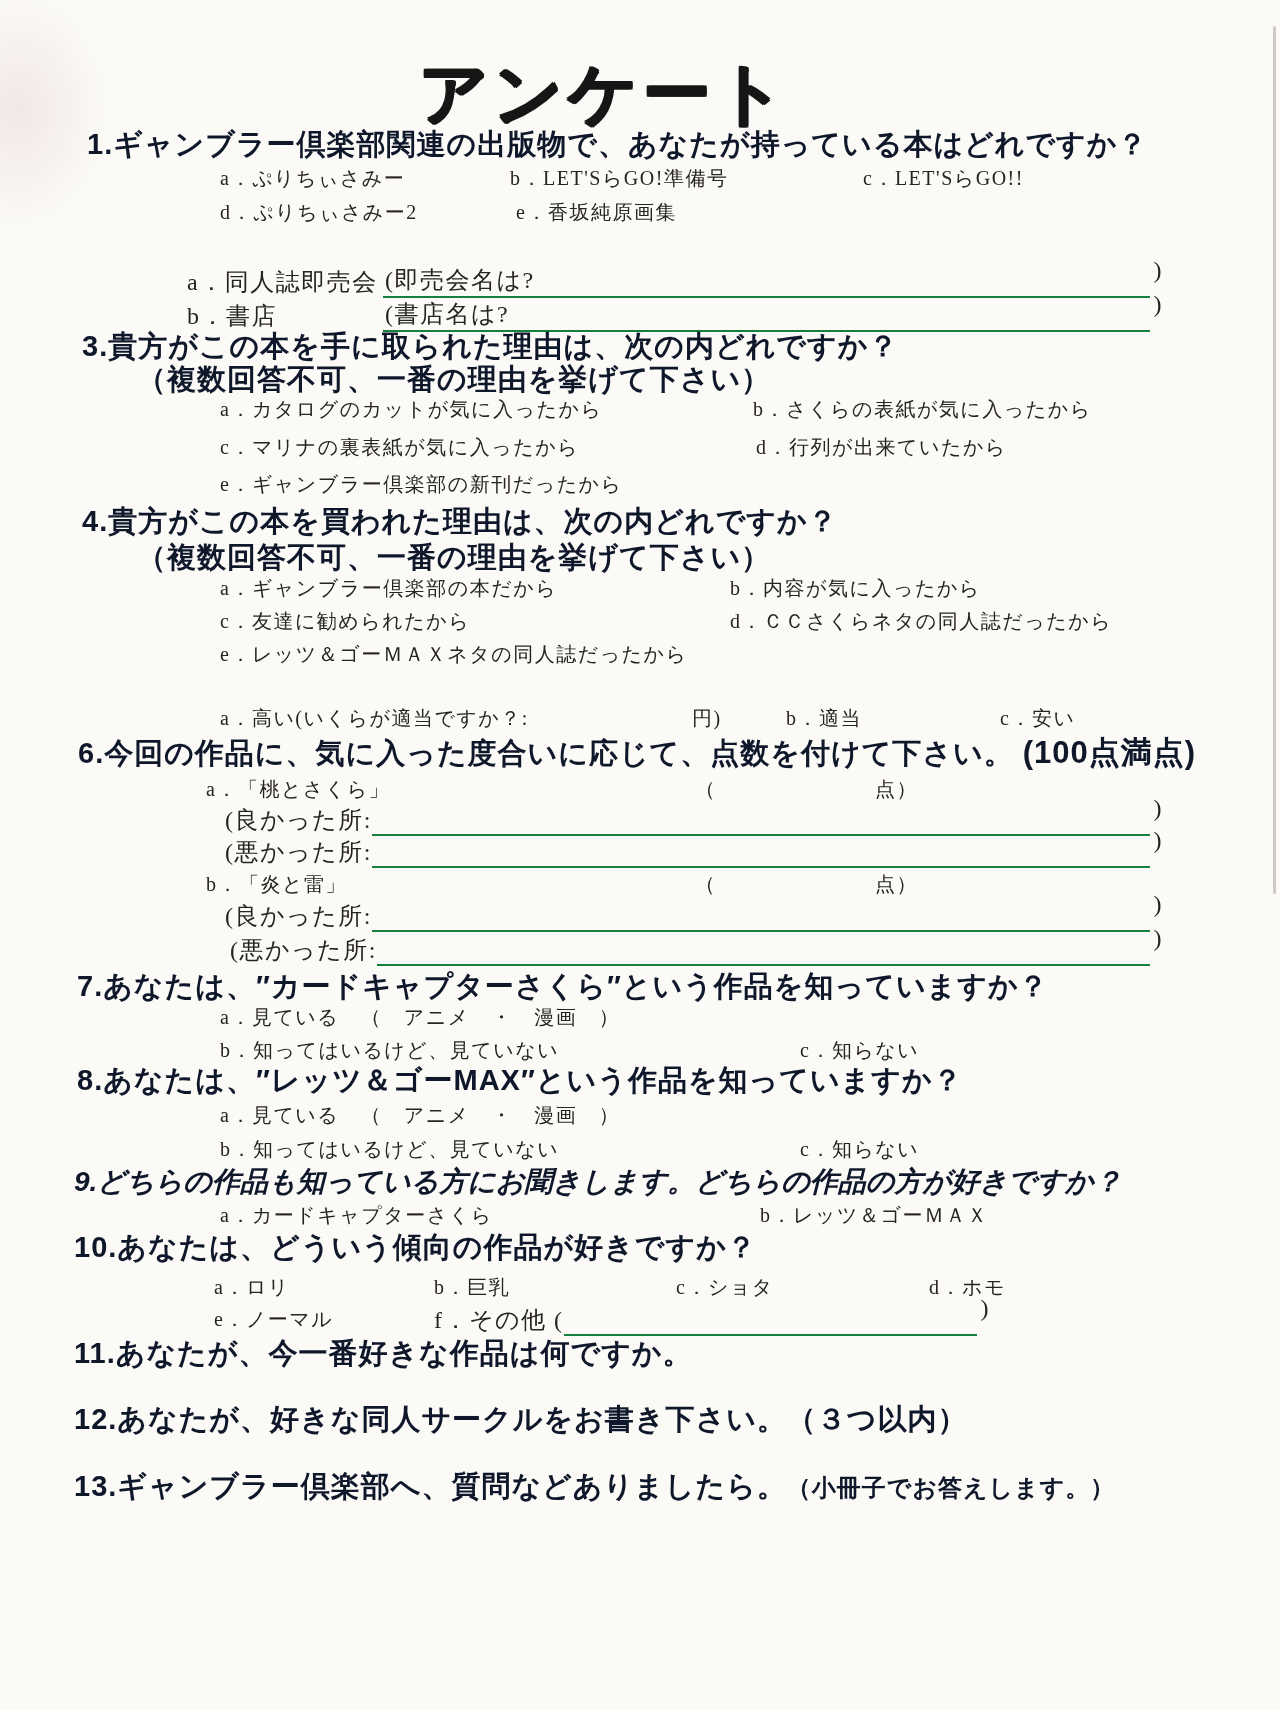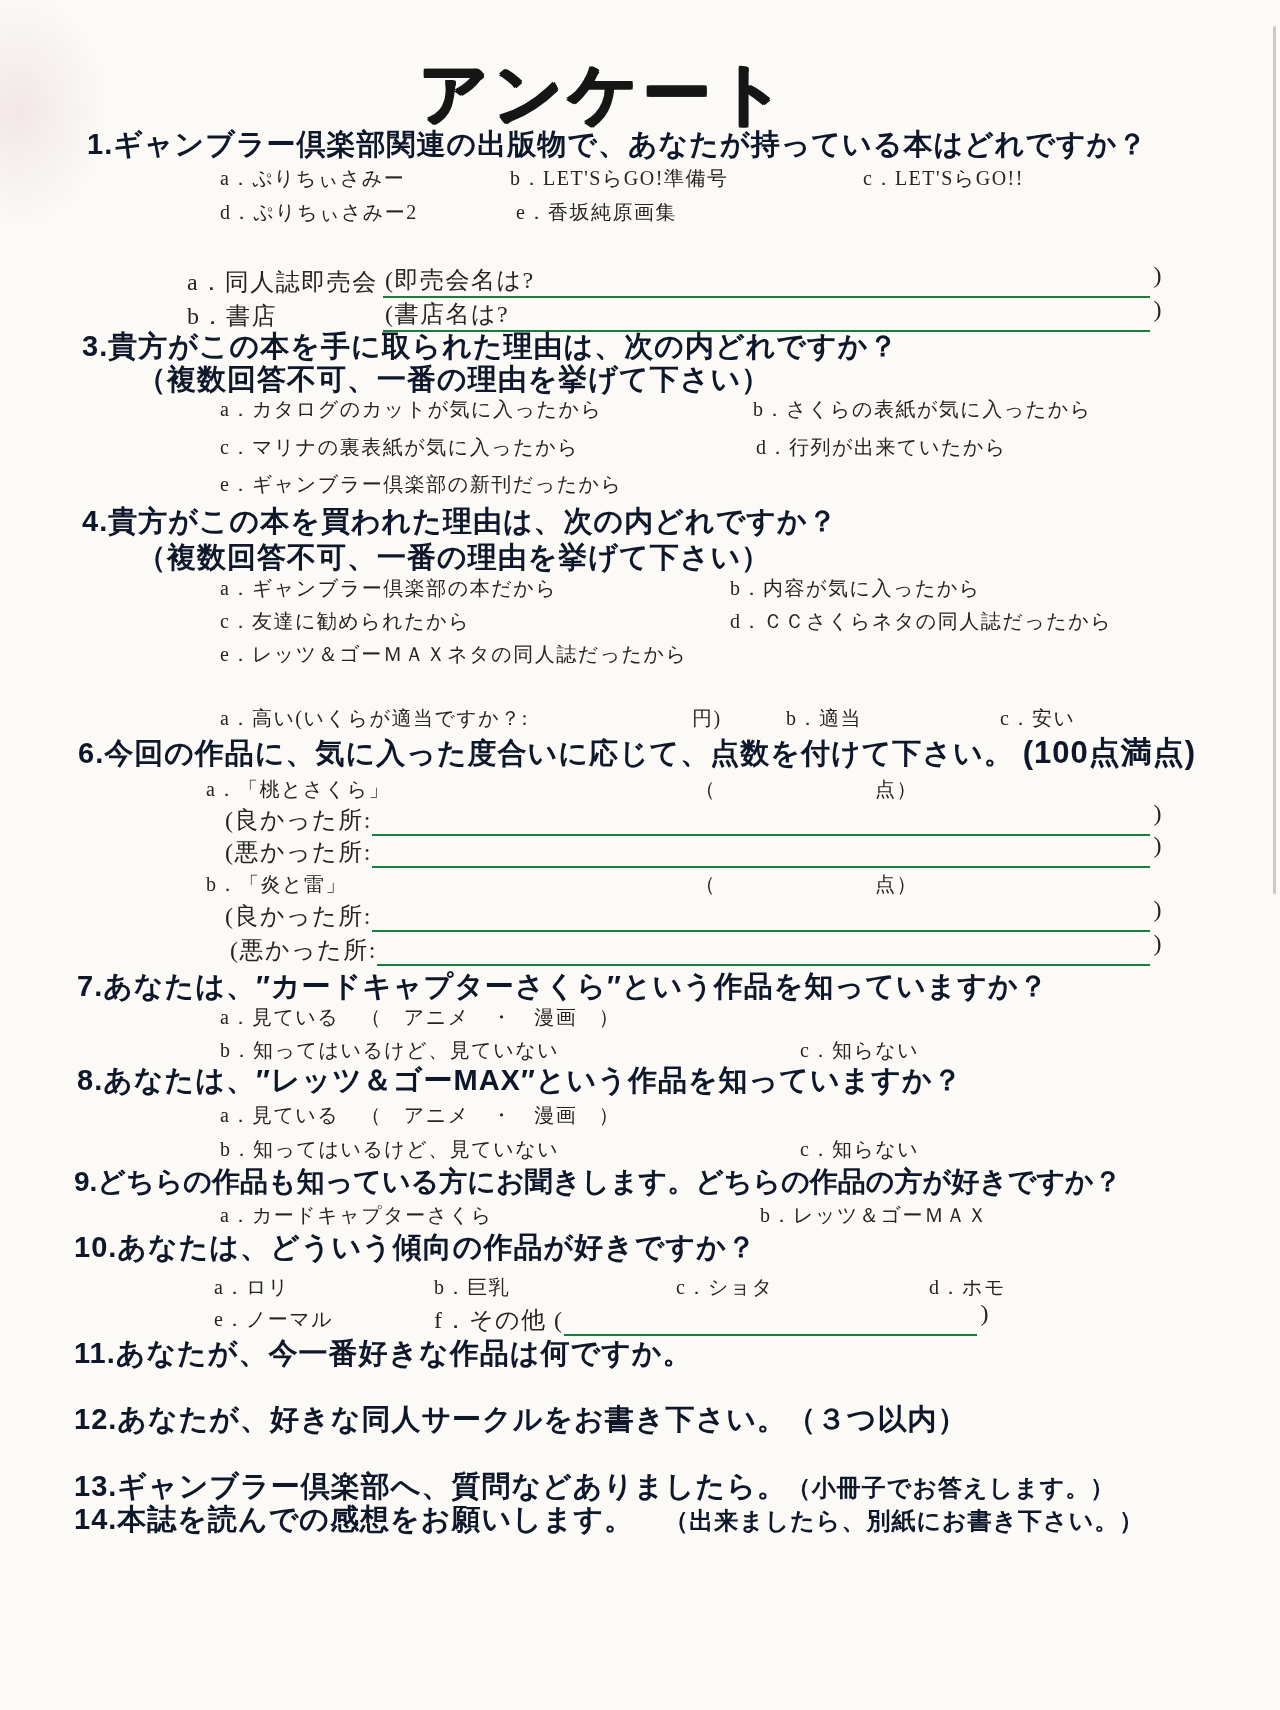--- a/index.html
+++ b/index.html
@@ -25,27 +25,27 @@
     position:absolute;left:418px;top:48px;
     font-family:"Liberation Sans",sans-serif;font-weight:900;
     font-size:68px;letter-spacing:5px;color:#161616;white-space:nowrap;
     text-shadow:2px 0 0 #161616,0 2px 0 #161616,2px 2px 0 #161616,1px 1px 0 #161616;
   }
   .h{
     position:absolute;font-family:"Liberation Sans",sans-serif;font-weight:700;
     font-size:29px;letter-spacing:1px;color:#0f172a;white-space:nowrap;line-height:1.15;
   }
   .h .sub{font-size:24px;font-weight:700;}
-  .h9{font-size:28px;letter-spacing:0;}
+  .h9{font-size:28px;letter-spacing:0;font-style:italic;}
   .o{
     position:absolute;font-family:"Liberation Serif",serif;font-weight:400;
     font-size:20px;letter-spacing:1.5px;color:#26241f;white-space:nowrap;line-height:1.3;
   }
   .frow{
-    position:absolute;display:flex;align-items:flex-end;
+    position:absolute;display:flex;align-items:flex-start;
     font-family:"Liberation Serif",serif;font-size:24px;letter-spacing:1.5px;
     color:#26241f;white-space:nowrap;
   }
   .fill{flex:1;border-bottom:2px solid #15803d;height:30px;position:relative;min-width:40px;}
   .fill .online{position:absolute;left:2px;bottom:0;}
   .close{transform:translateY(-9px);margin-left:4px;}
   .w196{display:inline-block;width:196px;}
 </style>
 </head>
 <body>
@@ -154,15 +154,14 @@
     <span class="fill"></span>
     <span class="close">)</span>
   </div>
 
   <div class="h" style="left:74px;top:1337px">11.あなたが、今一番好きな作品は何ですか。</div>
 
   <div class="h" style="left:74px;top:1403px">12.あなたが、好きな同人サークルをお書き下さい。（３つ以内）</div>
 
   <div class="h" style="left:74px;top:1470px"><span>13.ギャンブラー倶楽部へ、質問などありましたら。</span><span class="sub">（小冊子でお答えします。）</span></div>
 
-  <div class="h" style="left:74px;top:1503px"><span>14.本誌を読んでの感想をお願いします。</span>　<span class="sub">（出来ましたら、別紙にお書き下さい。）</span></div>
 
 </div>
 
 </body></html>

